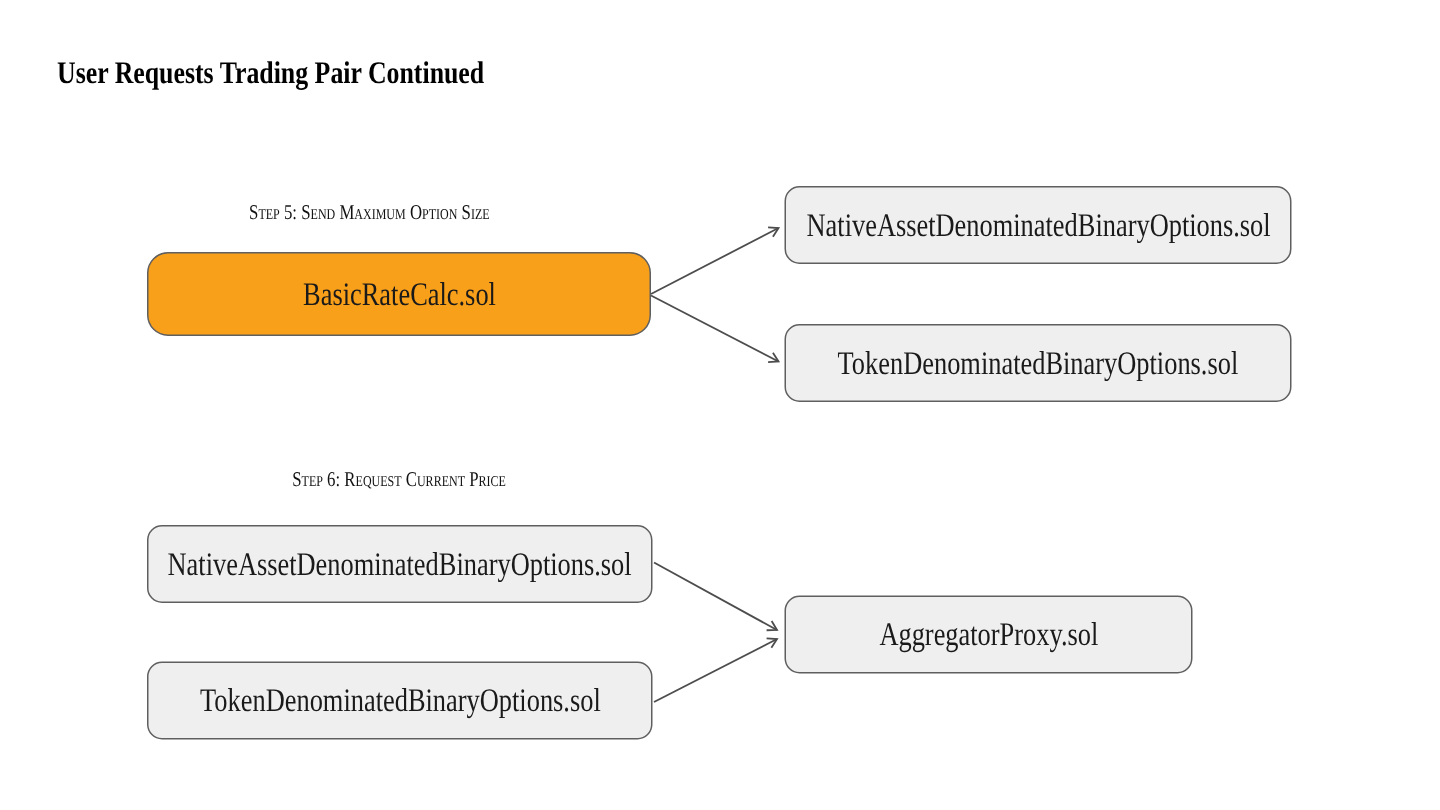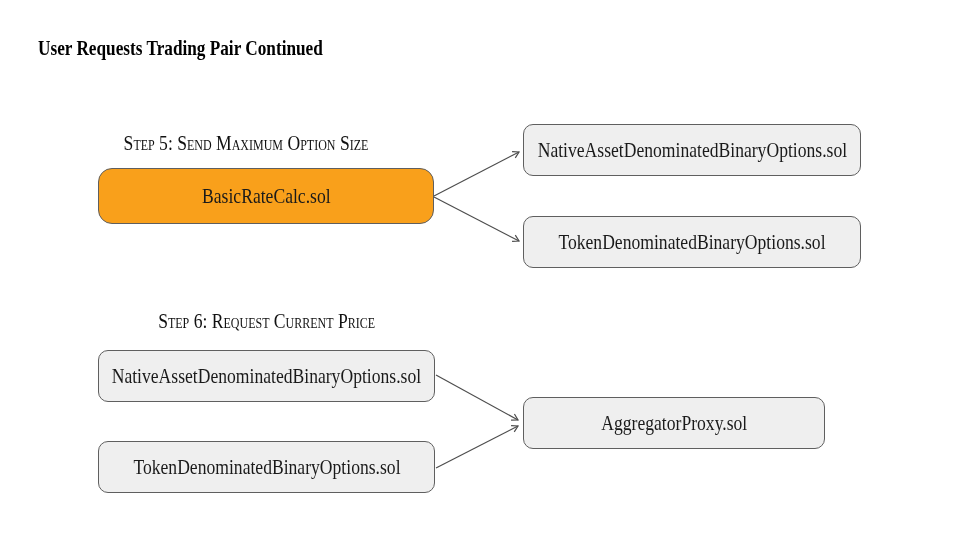--- a/index.html
+++ b/index.html
@@ -25,21 +25,21 @@
     color: var(--title-color, #000);
     white-space: nowrap;
     transform: scaleX(0.82);
     transform-origin: left center;
     letter-spacing: 0px;
   }
   .step-label {
     position: absolute;
     text-align: center;
     font-variant: small-caps;
-    font-size: 22px;
+    font-size: 14px;
     line-height: 18px;
     color: #111;
     white-space: nowrap;
   }
   .step-label > span {
     display: inline-block;
     transform: scaleX(0.8);
     transform-origin: center;
   }
   .node {
@@ -64,21 +64,21 @@
     background: var(--orange-fill, #f9a01b);
     border-radius: 14px;
     align-items: center;
   }
   
   .n-basic   { left: 98px;  top: 168px; width: 336px; height: 56px; }
   .n-native5 { left: 523px; top: 124px; width: 338px; height: 52px; }
   .n-token5  { left: 523px; top: 216px; width: 338px; height: 52px; }
   .n-native6 { left: 98px;  top: 350px; width: 337px; height: 52px; }
   .n-token6  { left: 98px;  top: 441px; width: 337px; height: 52px; }
-  .n-agg     { left: 523px; top: 397px; width: 302px; height: 52px; }
+  .n-agg     { left: 523px; top: 397px; width: 272px; height: 52px; }
   .l-step5   { left: 78px;  top: 134px; width: 336px; }
   .l-step6   { left: 98px;  top: 312px; width: 337px; }
   .connectors {
     position: absolute;
     left: 0; top: 0;
     width: 960px; height: 540px;
     pointer-events: none;
   }
 </style>
 </head>

